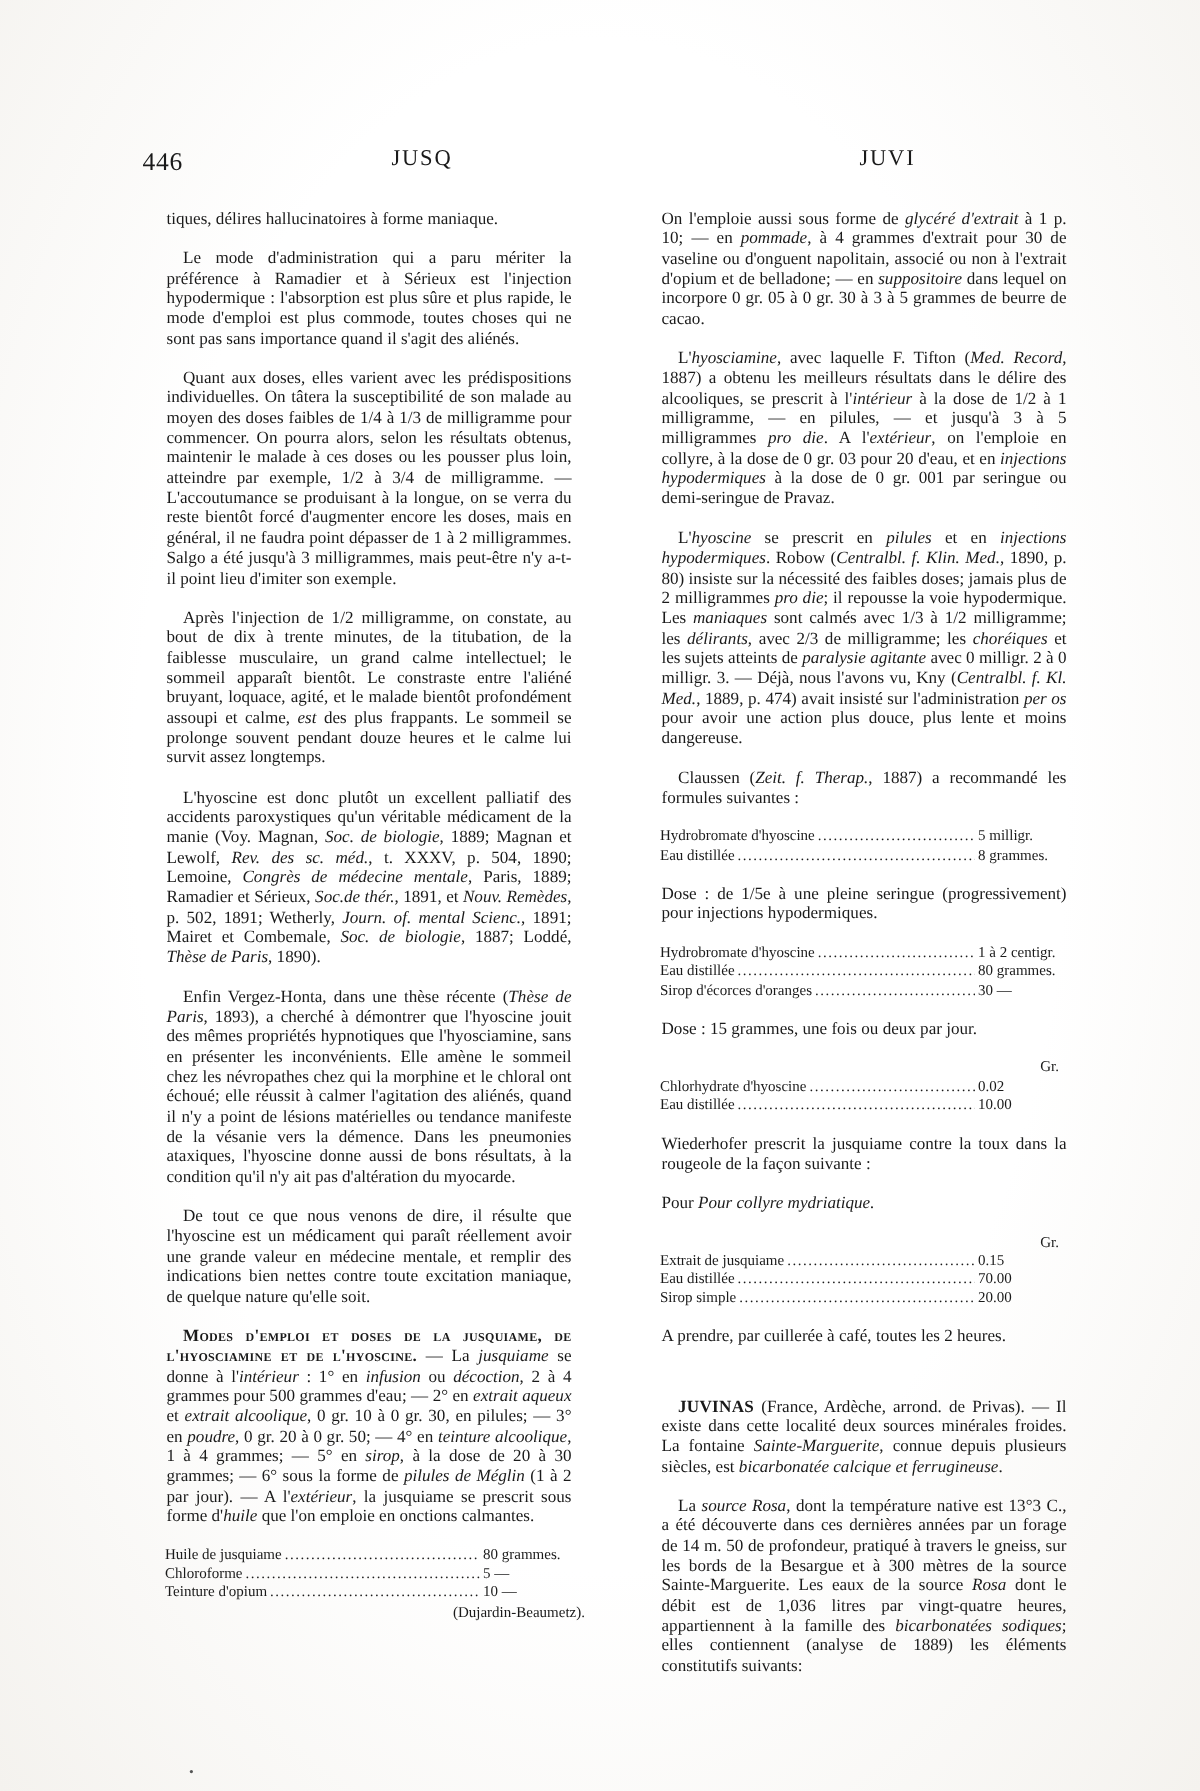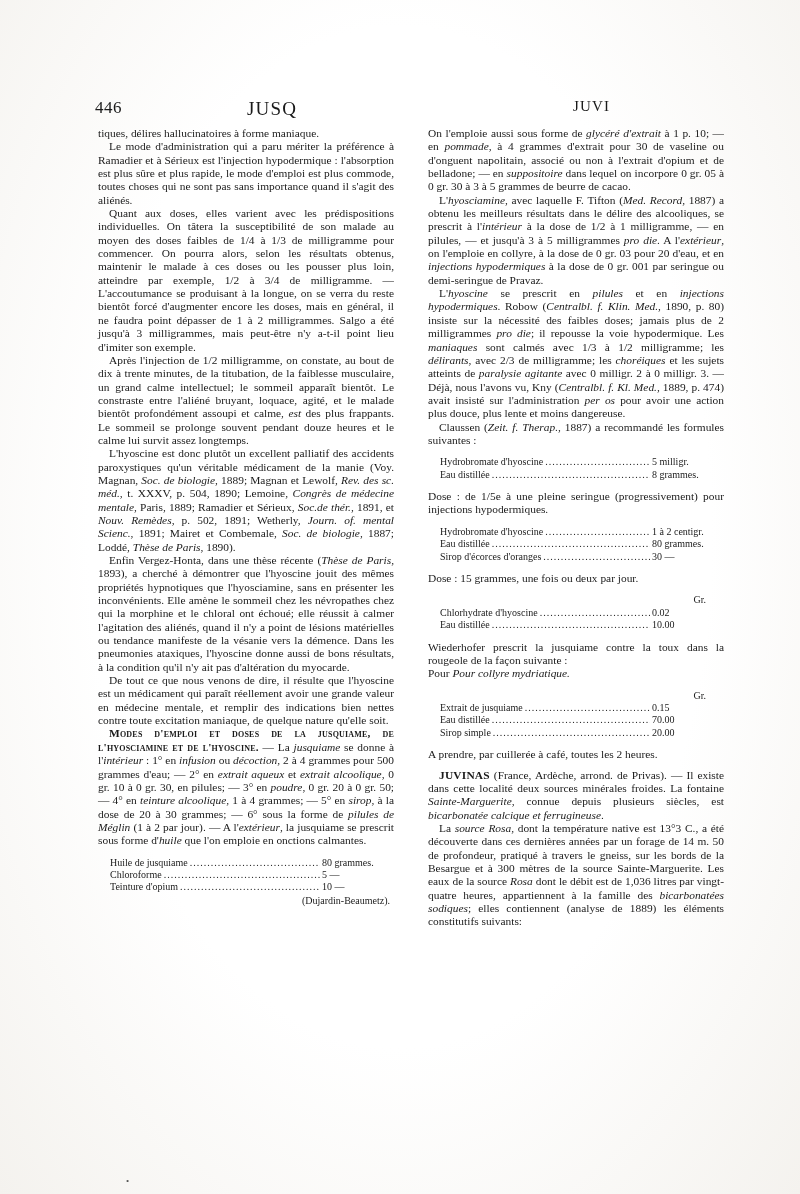--- a/index.html
+++ b/index.html
@@ -40,23 +40,23 @@
   }
   .header .folio {
     position: absolute;
     left: 0;
     top: 0;
     font-size: 17px;
     letter-spacing: 0.5px;
   }
   .header .run-left {
     position: absolute;
-    left: 152px;
+    left: 166px;
     top: 0;
-    font-size: 19px;
+    font-size: 15px;
     letter-spacing: 1.2px;
   }
   .header .run-right {
     position: absolute;
     left: 478px;
     top: 0;
     font-size: 15px;
     letter-spacing: 1.2px;
   }
   .col {
@@ -66,21 +66,21 @@
     font-size: 11.4px;
     line-height: 13.35px;
     text-align: justify;
     text-justify: inter-word;
     hyphens: none;
   }
   .col.left { left: 98px; }
   .col.right { left: 428px; }
 
   .col p {
-    margin: 0;
+    margin: 13px;
     text-indent: 11px;
   }
   .col p.noind { text-indent: 0; }
   i, em { font-style: italic; }
   .sc {
     font-variant: small-caps;
     font-weight: bold;
     letter-spacing: 0.2px;
   }
 

